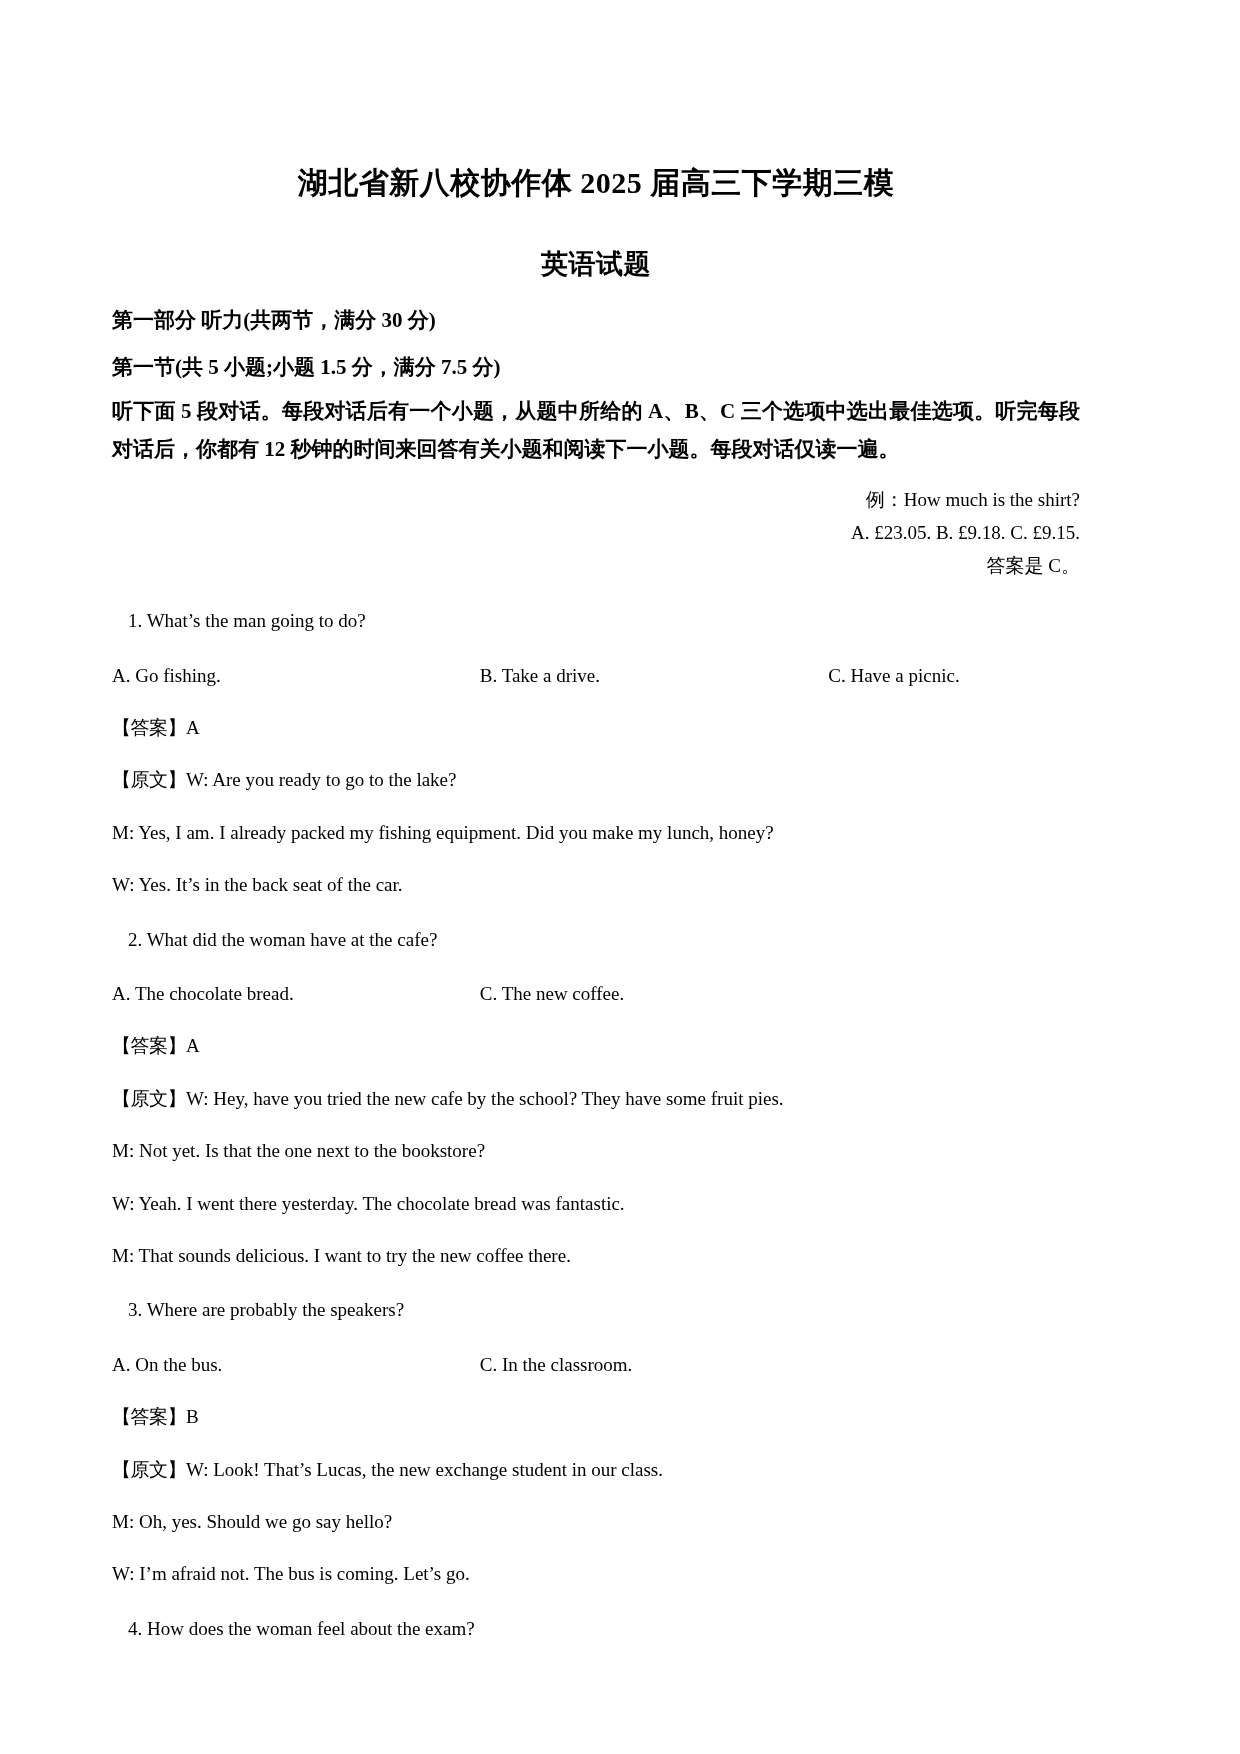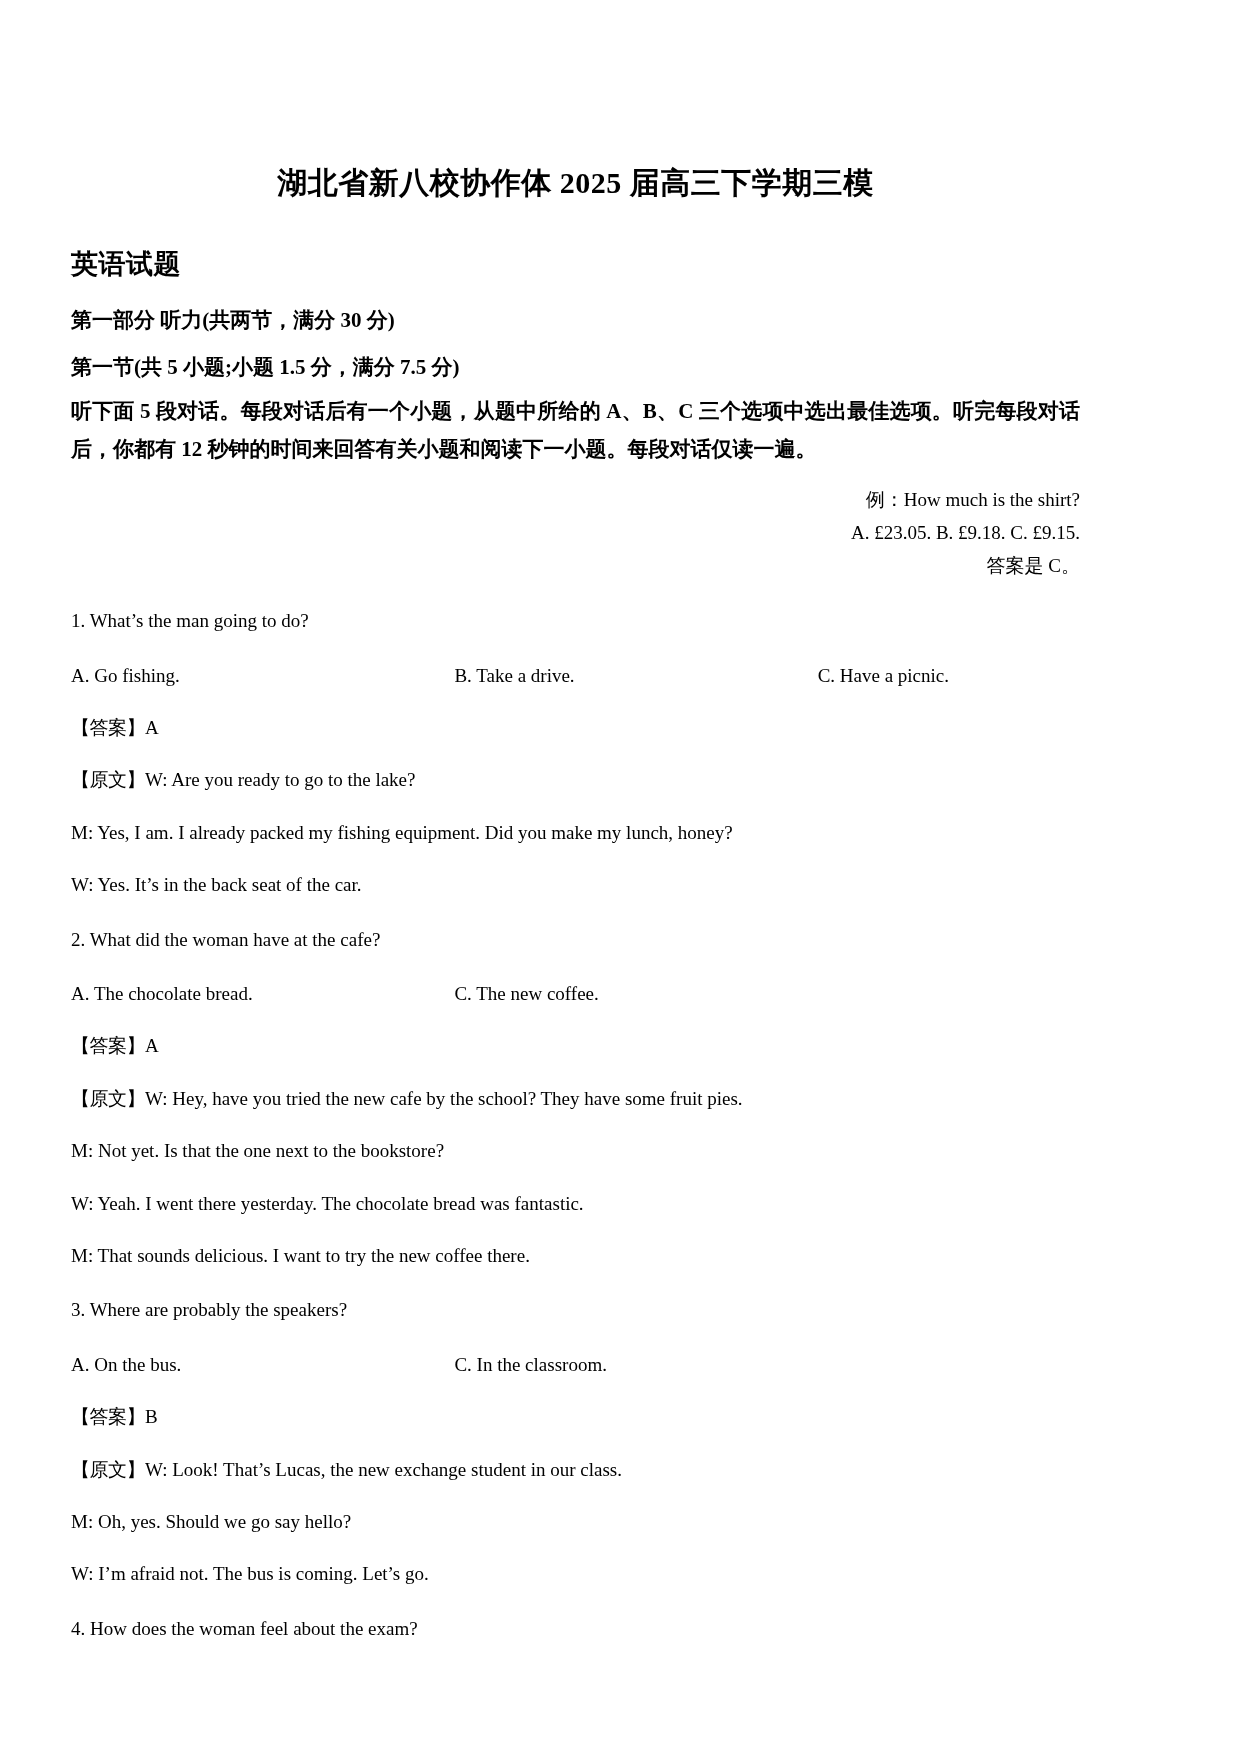--- a/index.html
+++ b/index.html
@@ -11,35 +11,35 @@
     width: 1240px;
     height: 1754px;
     font-family: "Liberation Serif", "DejaVu Serif", serif;
     color: #000000;
     -webkit-font-smoothing: antialiased;
   }
   .page {
     width: 1240px;
     height: 1754px;
     box-sizing: border-box;
-    padding: 118px 160px 0 71px;
+    padding: 118px 160px 0 112px;
     position: relative;
   }
 
   
   .doc-title {
     text-align: center;
     font-size: 30px;
     font-weight: bold;
     line-height: 1.4;
     margin: 44px 0 0 0;
     letter-spacing: 0.5px;
   }
   .doc-subtitle {
-    text-align: left;
+    text-align: center;
     font-size: 27px;
     font-weight: bold;
     line-height: 1.4;
     margin: 42px 0 0 0;
     letter-spacing: 0.5px;
   }
 
   
   .section-head {
     font-size: 21px;
@@ -65,21 +65,21 @@
     margin: 0;
     text-align: right;
   }
   .tight.first { margin-top: 16px; }
 
   .para {
     font-size: 19px;
     line-height: 1.6;
     margin: 22px 0 0 0;
   }
-  .para.q { margin-top: 24px; }
+  .para.q { margin-top: 24px; margin-left: 16px; }
 
   
   .options {
     margin: 24px 0 0 0;
     font-size: 19px;
     line-height: 1.6;
     display: flex;
     width: 100%;
   }
   .opt-a { flex: 0 0 38%; }

